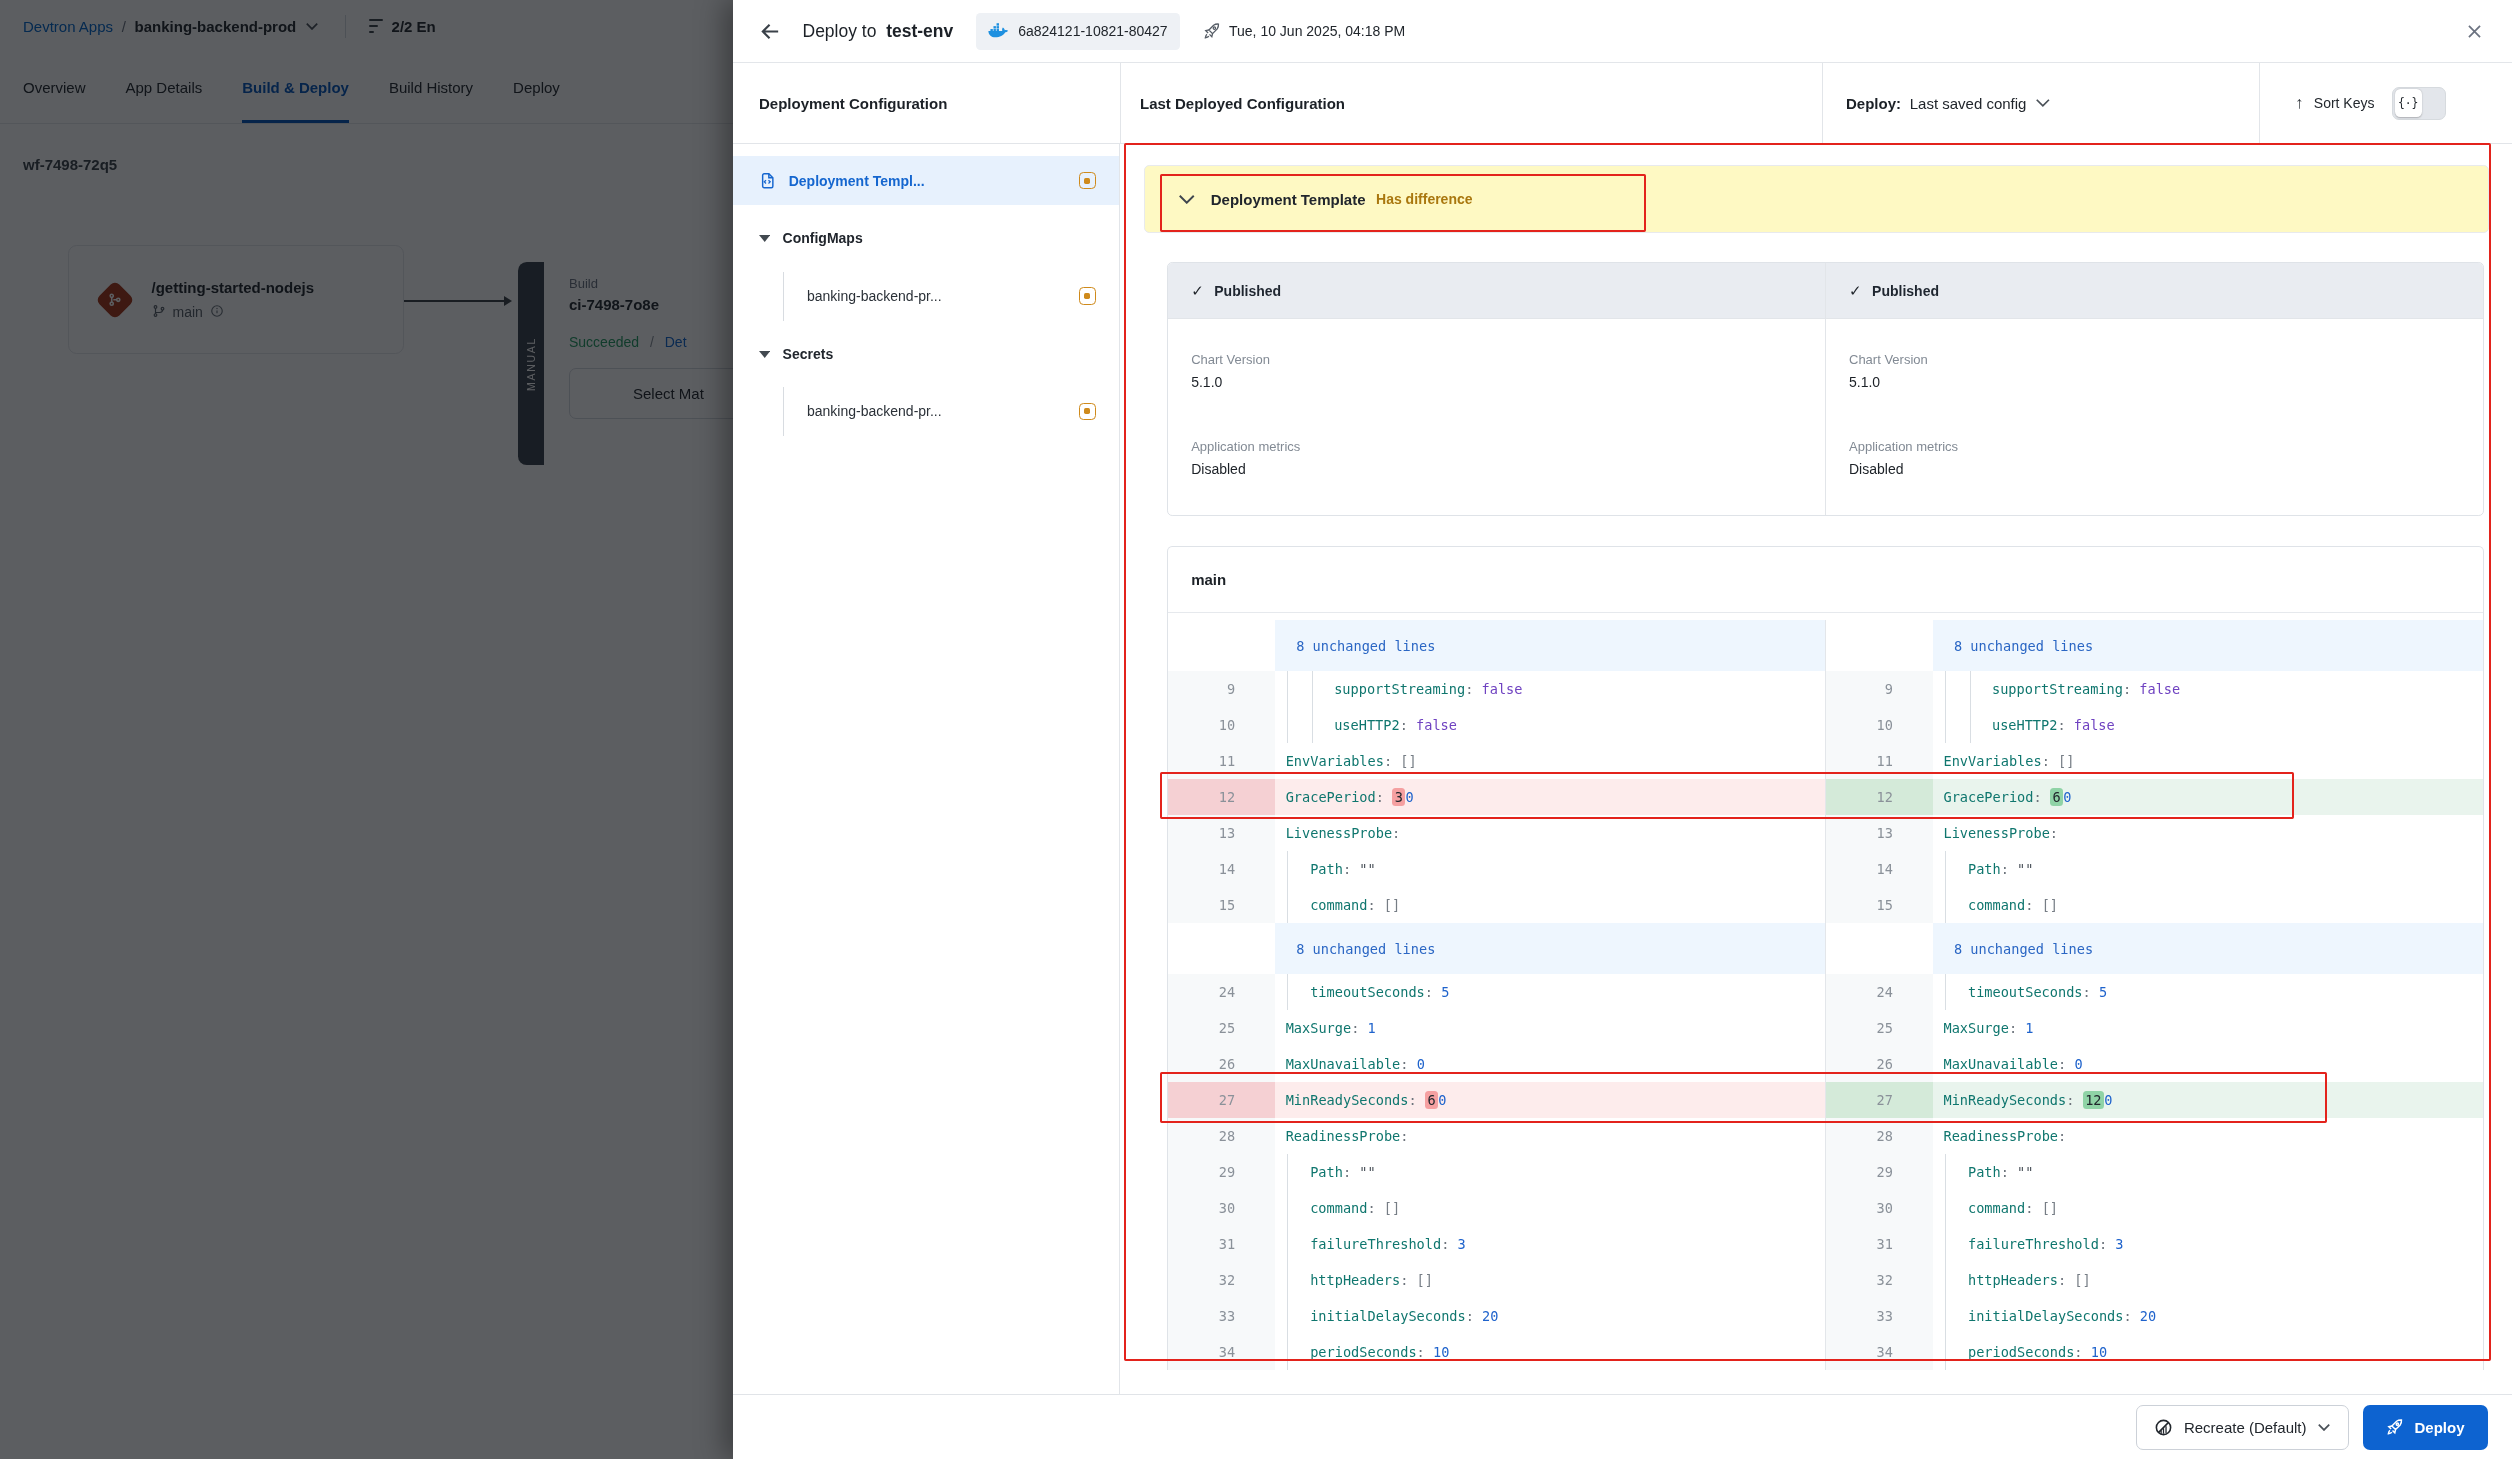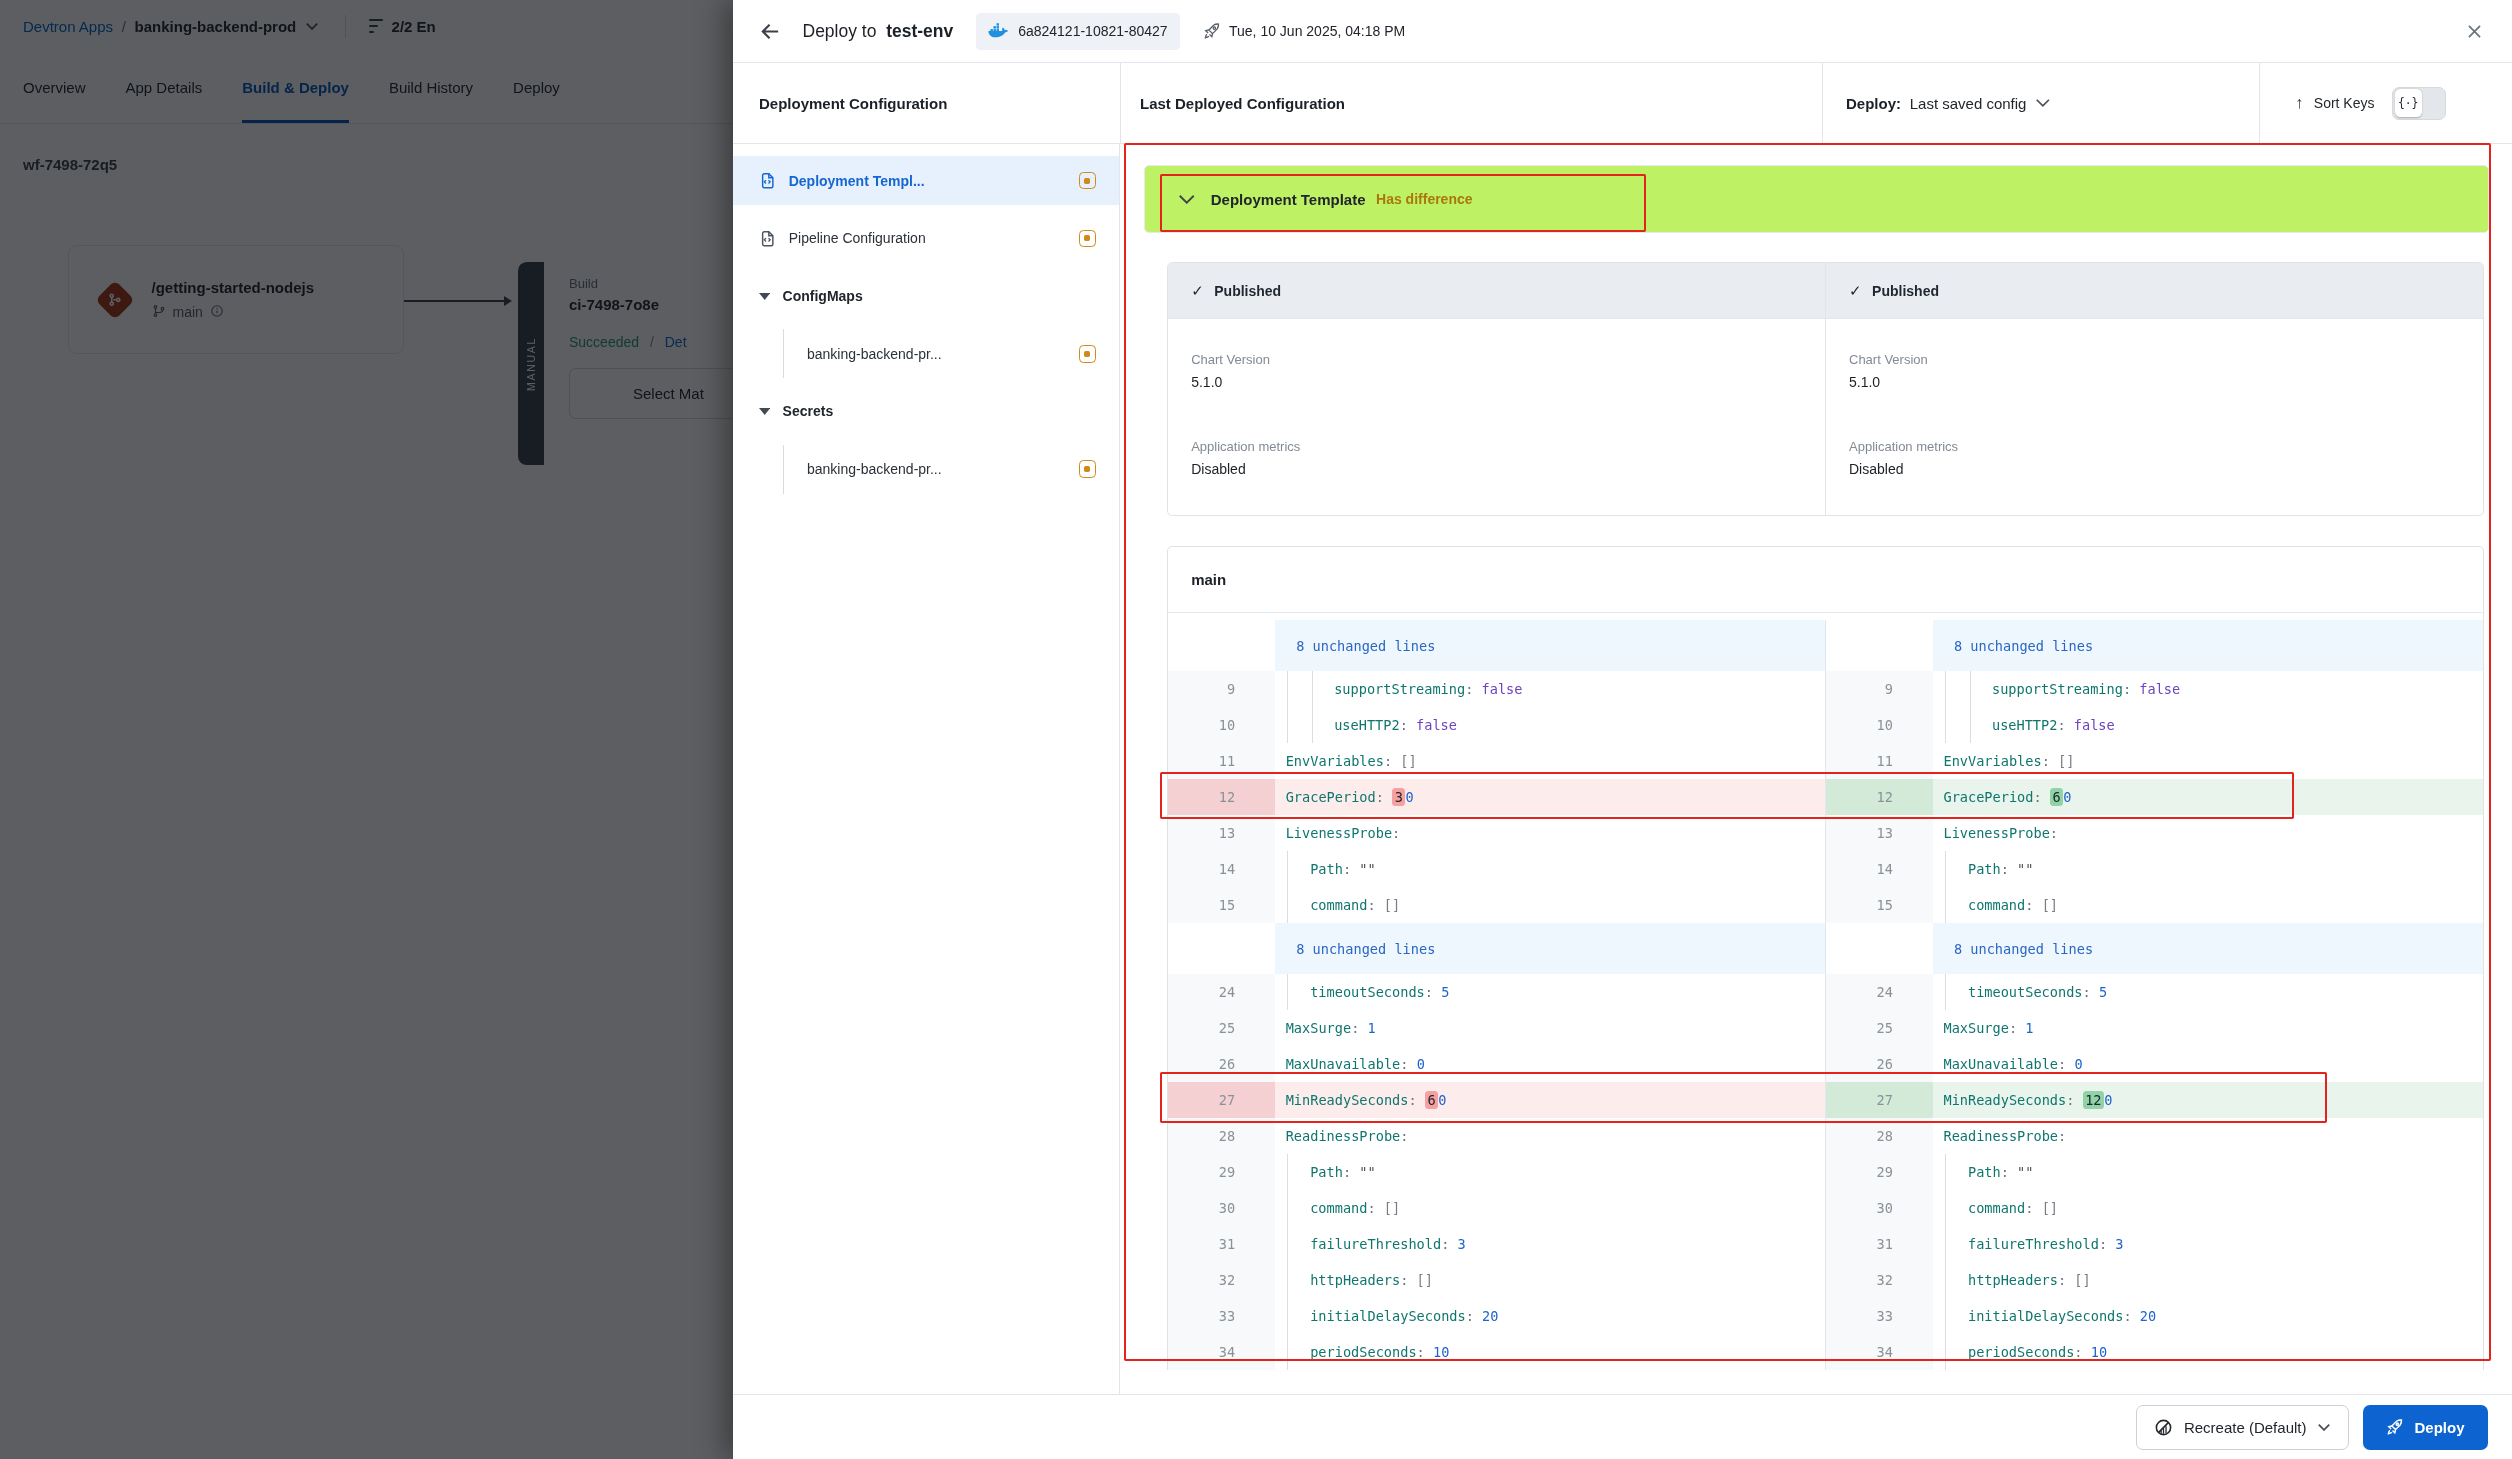--- a/index.html
+++ b/index.html
@@ -102,21 +102,21 @@
   .sb-group .lbl { font-size:14px; font-weight:bold; color:#21262d; }
   .sb-child { height:49px; display:flex; align-items:center; margin-left:50px; border-left:0.9px solid #d8dce1;
     padding:0 23px; gap:12.2px; cursor:pointer; }
   .sb-child .lbl { flex:1; font-size:14px; color:#2b3138; white-space:nowrap; overflow:hidden; }
   .diffdot { width:17.5px; height:17.5px; border:1.7px solid #cf8a1b; border-radius:4.4px; position:relative; flex:0 0 17.5px; }
   .diffdot::after { content:""; position:absolute; left:50%; top:50%; width:6.1px; height:6.1px; margin:-3.1px 0 0 -3.1px;
     border-radius:1.7px; background:#cf8a1b; }
 
   
   .m-main { flex:1; background:#fff; overflow:hidden; padding:21px 23px 0 23.6px; }
-  .tmpl-row { height:68px; background:#bef264; border:0.9px solid #e8eaed; border-radius:5.2px;
+  .tmpl-row { height:68px; background:#fef9c3; border:0.9px solid #e8eaed; border-radius:5.2px;
     display:flex; align-items:center; padding:0 33px; cursor:pointer; }
   .tmpl-title { margin-left:15.7px; font-size:15px; font-weight:bold; color:#21262d; }
   .tmpl-badge { margin-left:10.5px; font-size:14px; font-weight:bold; color:#a9770e; }
 
   .pub-card { margin:29px 5.2px 0 23.6px; height:254px; background:#fff; border:0.9px solid #dfe3e8; border-radius:5.2px;
     display:flex; overflow:hidden; }
   .pub-col { flex:1; }
   .pub-col + .pub-col { border-left:0.9px solid #e2e5e9; }
   .pub-head { height:56px; background:#e9ecf1; border-bottom:0.9px solid #e2e5e9; display:flex; align-items:center;
     padding:0 23px; gap:10.5px; }
@@ -340,32 +340,20 @@
             <svg width="17.5" height="17.5" viewBox="0 0 24 24" fill="none" stroke="currentColor" stroke-width="2">
               <path d="M13.5 2.5H7a2 2 0 0 0-2 2v15a2 2 0 0 0 2 2h10a2 2 0 0 0 2-2V8z"></path>
               <path d="M13.5 2.5V8H19"></path>
                 <path d="M9.6 11.2L7.3 13.5l2.3 2.3" stroke-width="1.8"></path>
                 <path d="M13 11.2l2.3 2.3-2.3 2.3" stroke-width="1.8"></path>
             </svg>
           </span>
           <span class="lbl">Deployment Templ...</span>
           <span class="diffdot"></span>
         </div>
-        <div class="sb-item">
-          <span class="fico" style="color:#4c545e">
-            <svg width="17.5" height="17.5" viewBox="0 0 24 24" fill="none" stroke="currentColor" stroke-width="2">
-              <path d="M13.5 2.5H7a2 2 0 0 0-2 2v15a2 2 0 0 0 2 2h10a2 2 0 0 0 2-2V8z"></path>
-              <path d="M13.5 2.5V8H19"></path>
-                <path d="M9.6 11.2L7.3 13.5l2.3 2.3" stroke-width="1.8"></path>
-                <path d="M13 11.2l2.3 2.3-2.3 2.3" stroke-width="1.8"></path>
-            </svg>
-          </span>
-          <span class="lbl">Pipeline Configuration</span>
-          <span class="diffdot"></span>
-        </div>
         <div class="sb-group">
           <svg width="11.4" height="7.9" viewBox="0 0 13 9">
               <polygon points="0,1 13,1 6.5,9" fill="#424950"></polygon>
             </svg>
           <span class="lbl">ConfigMaps</span>
         </div>
         <div class="sb-child">
           <span class="lbl">banking-backend-pr...</span>
           <span class="diffdot"></span>
         </div>

